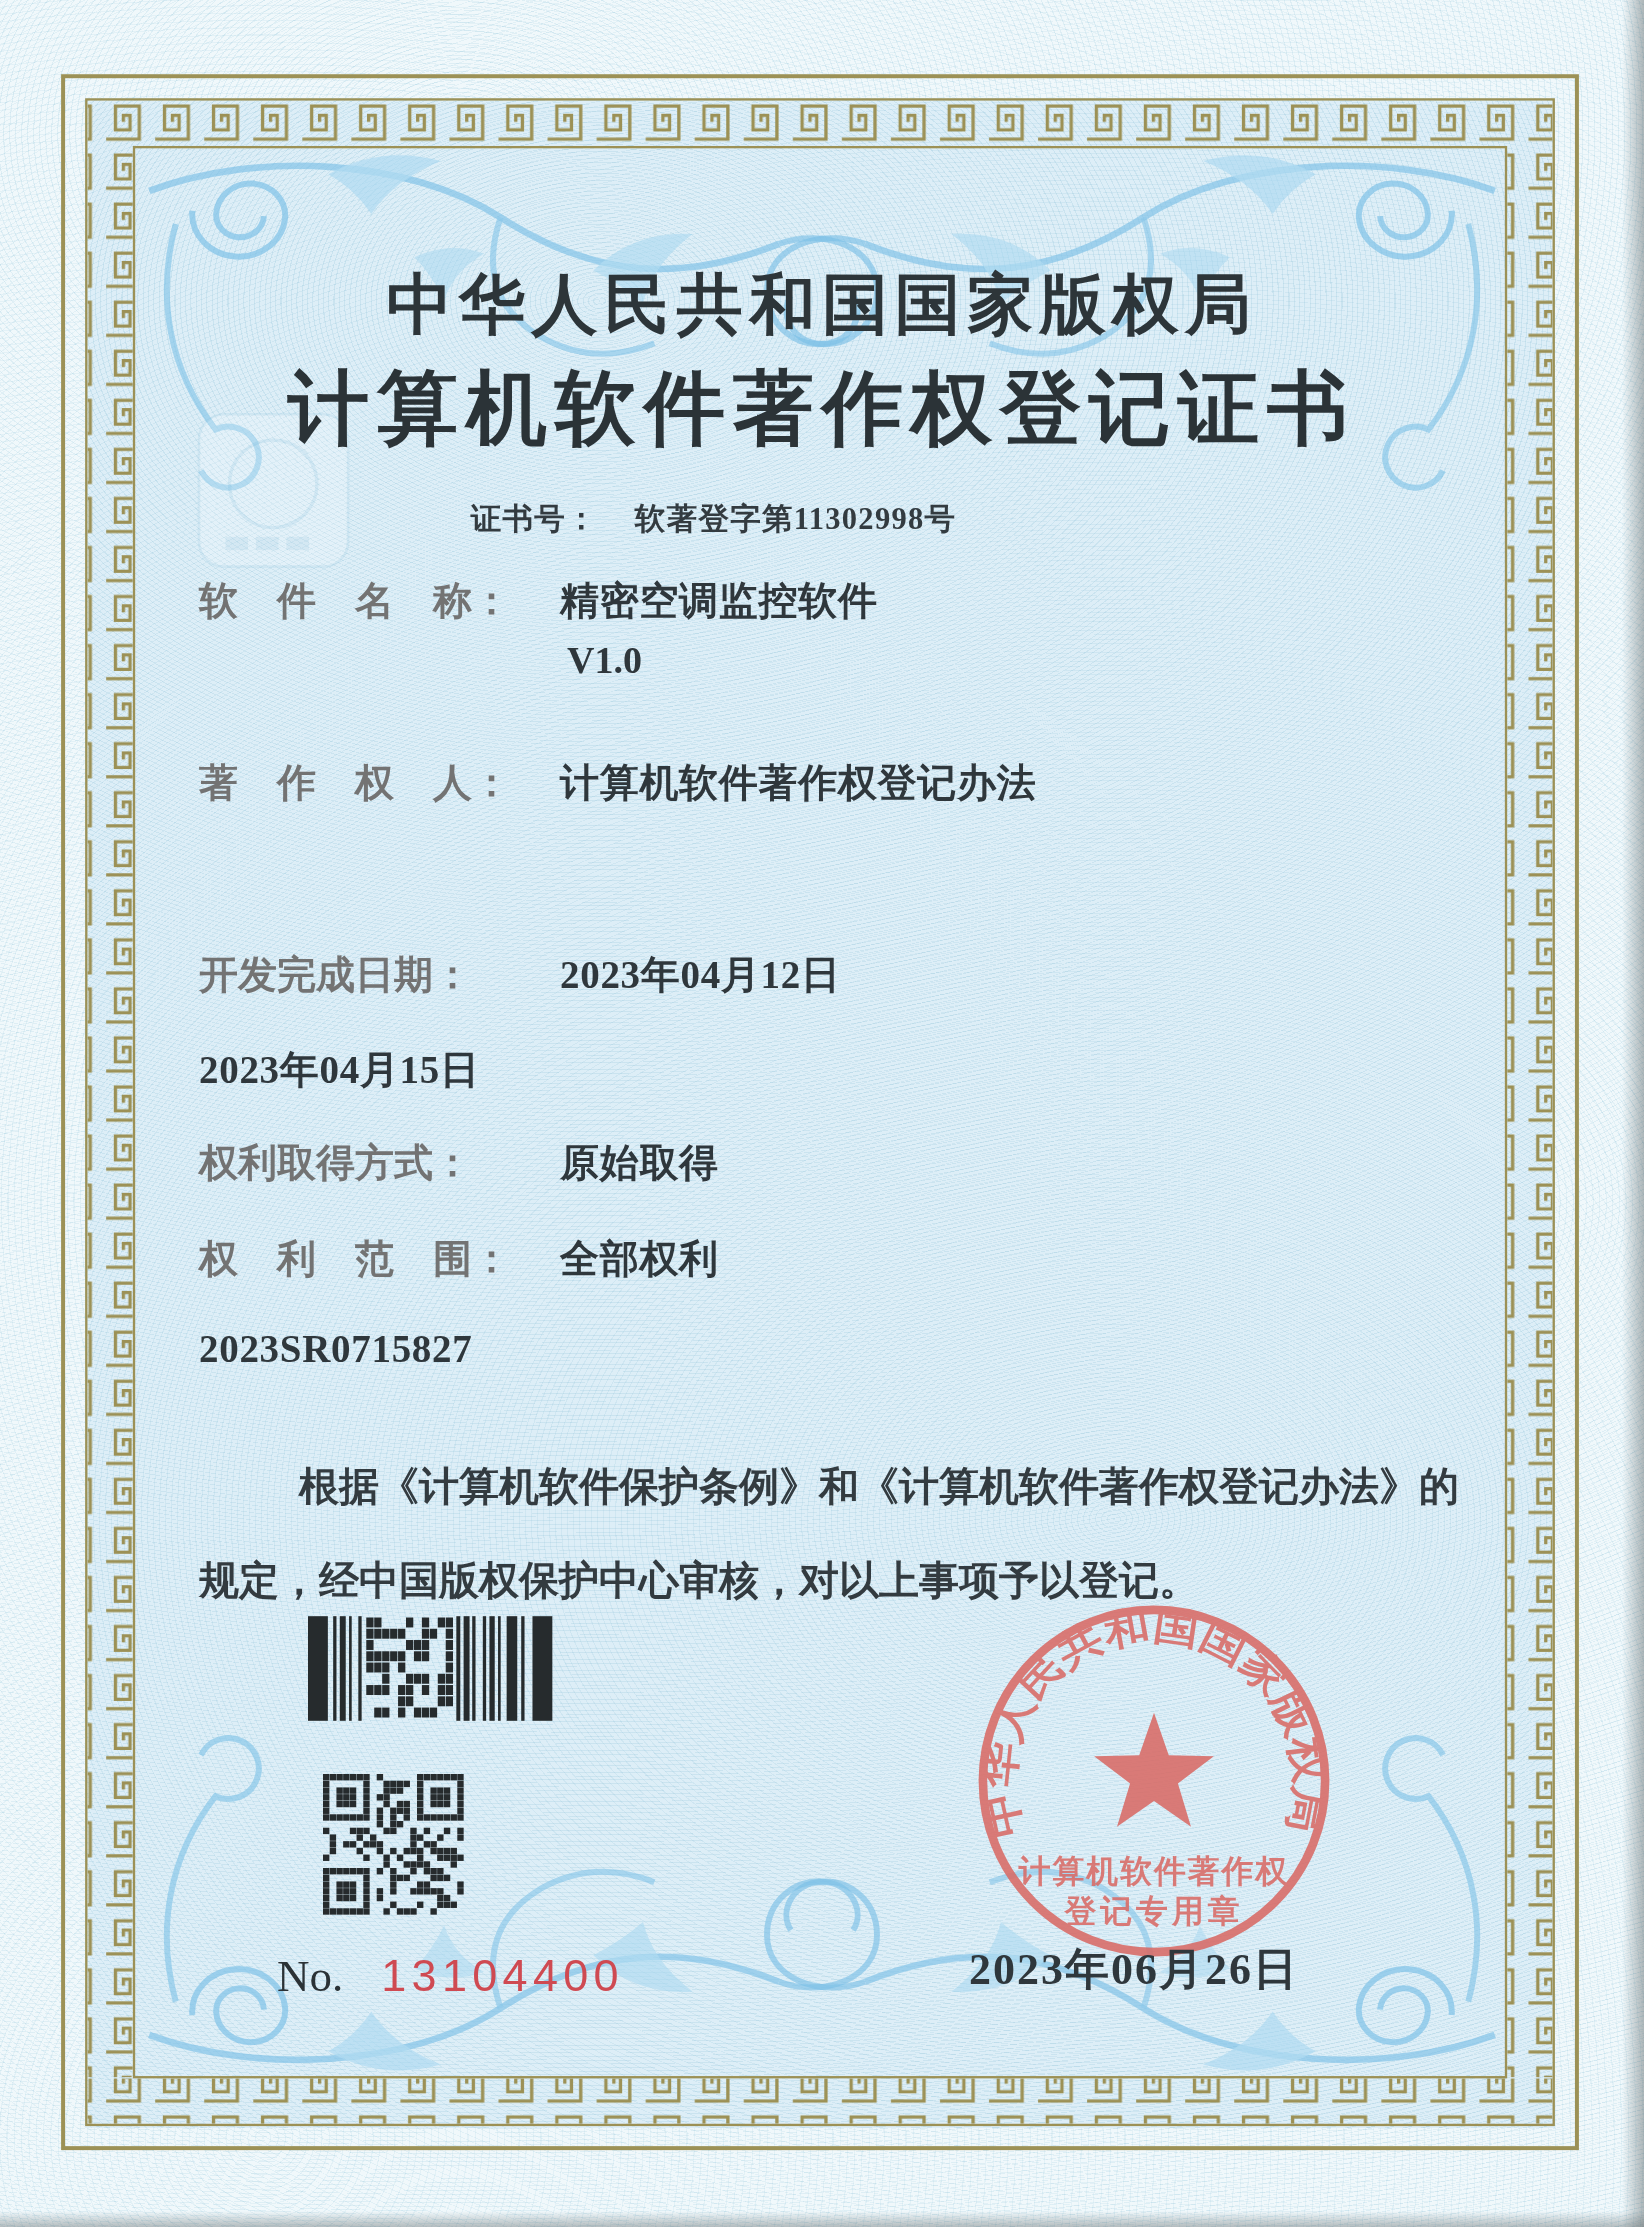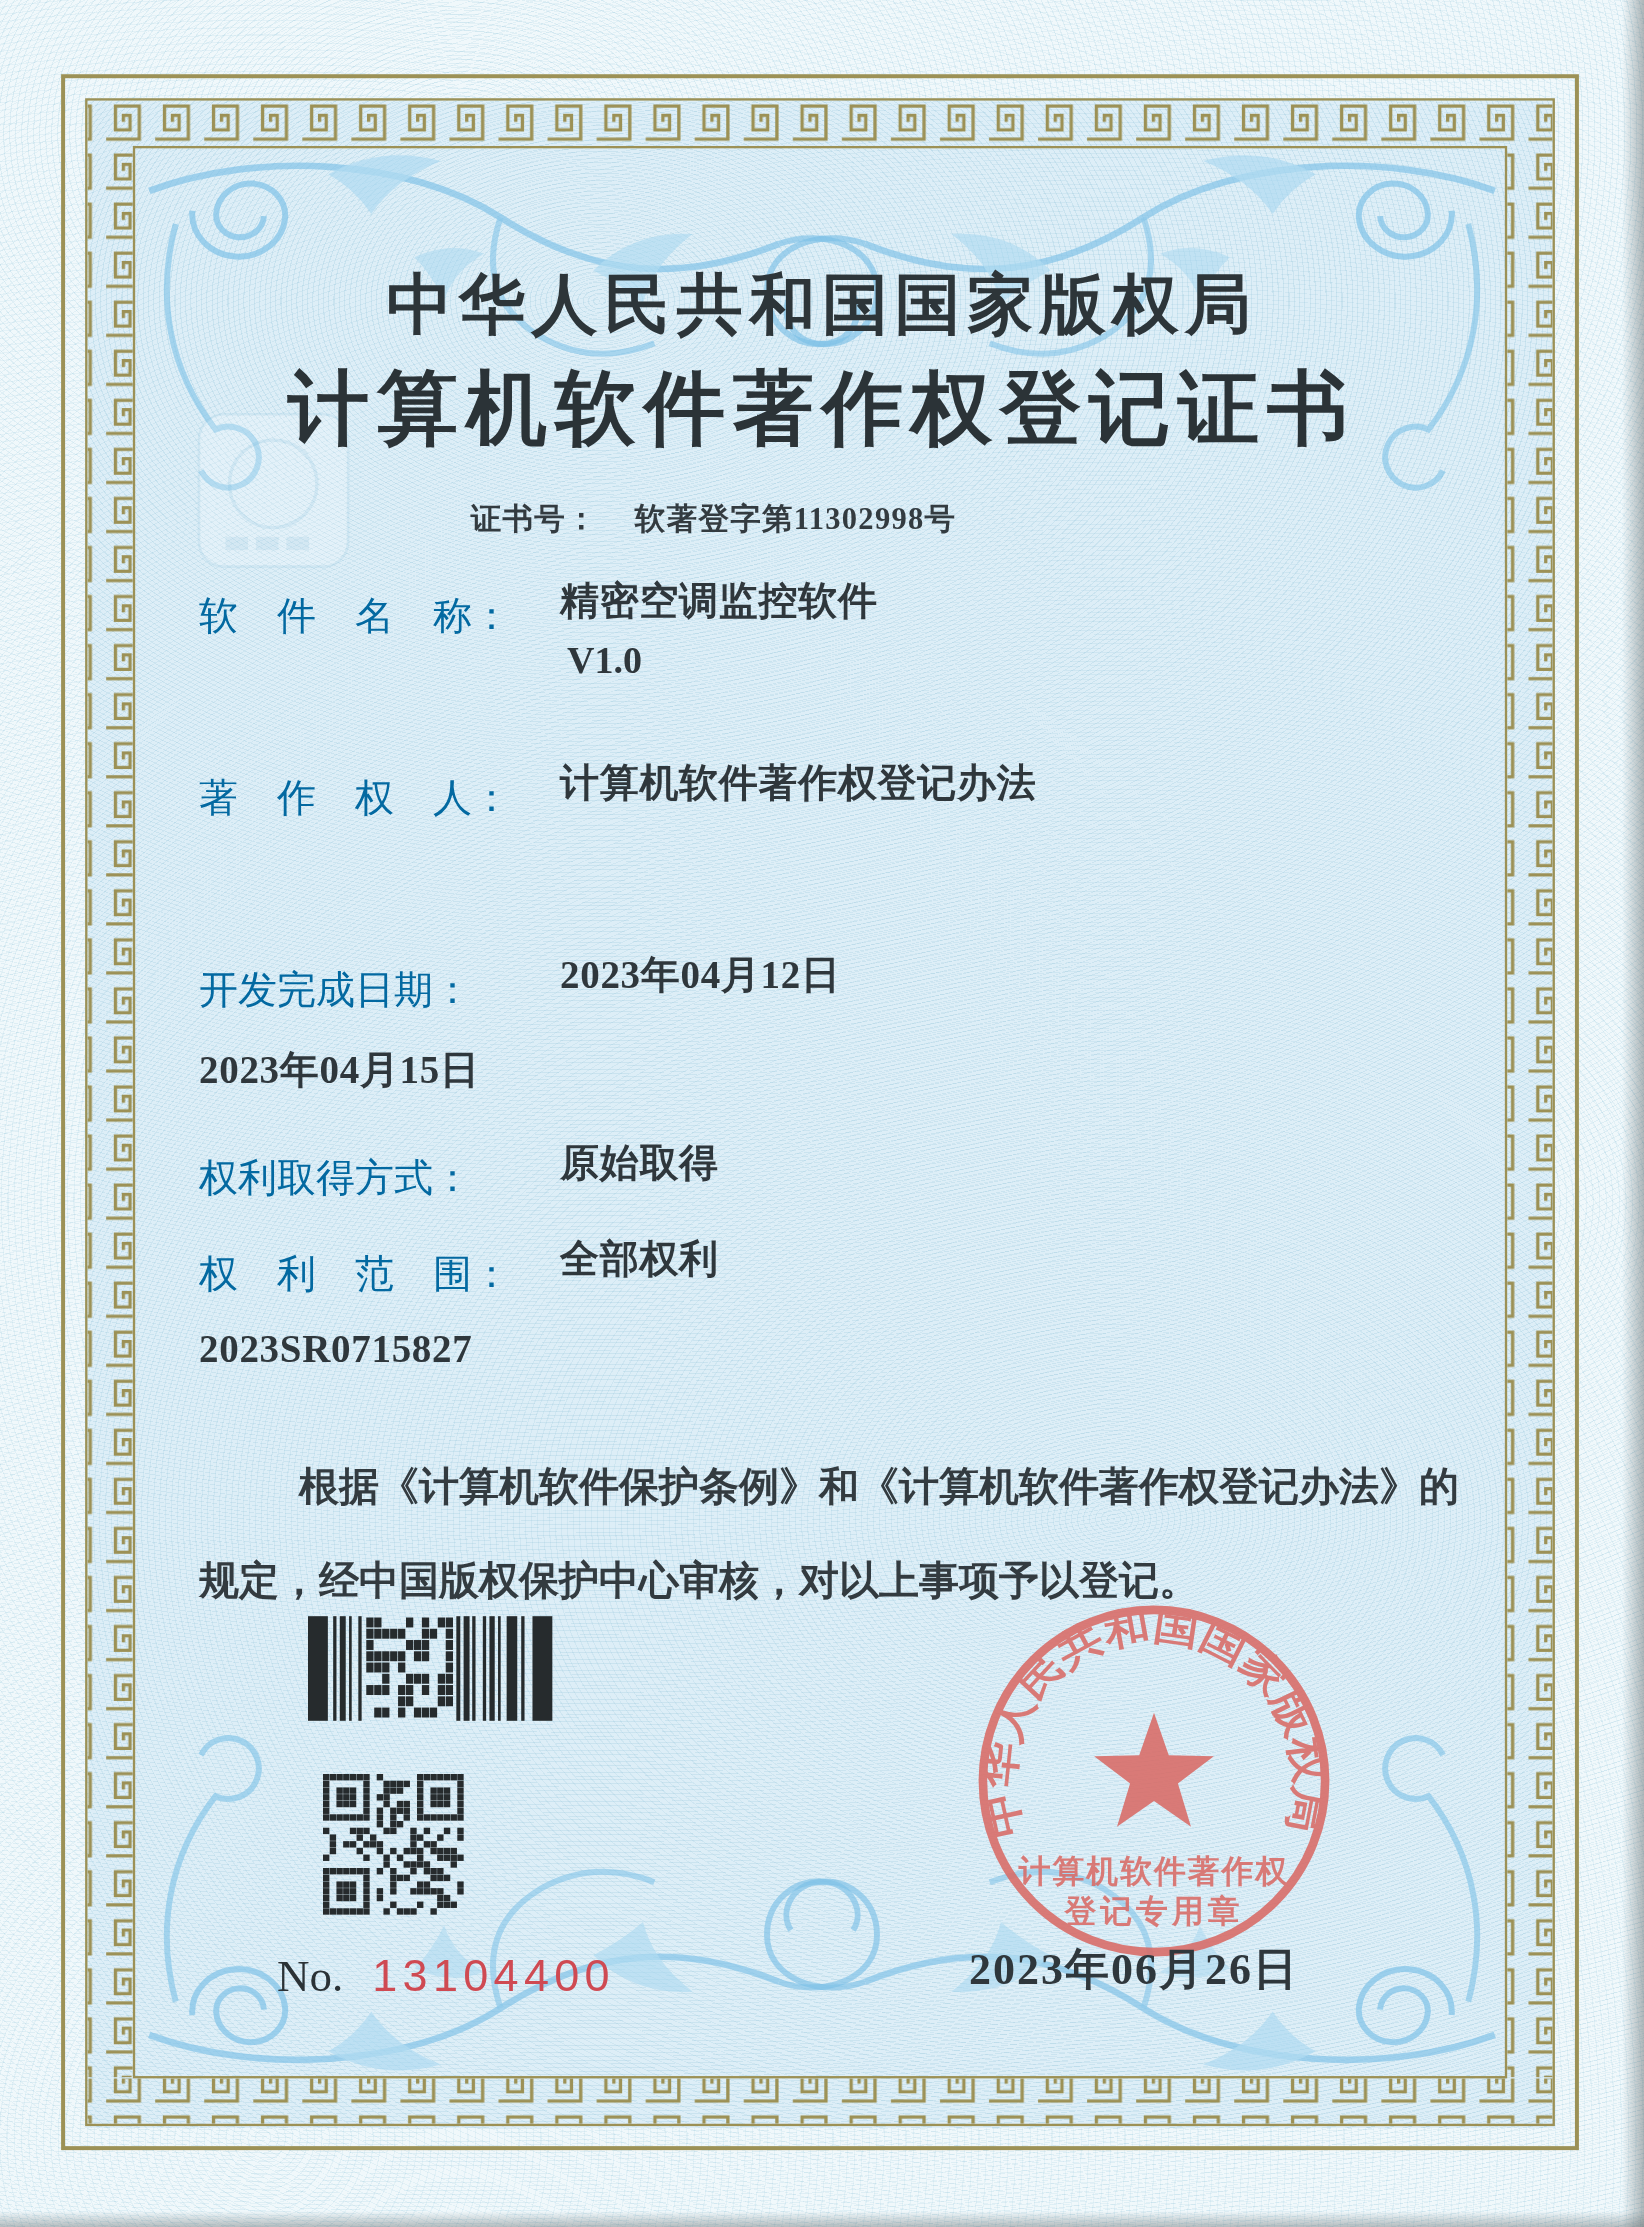--- a/index.html
+++ b/index.html
@@ -33,26 +33,26 @@
   .cert-title{
     position:absolute;left:0;top:355px;width:1644px;text-align:center;
     font-size:81px;font-weight:700;letter-spacing:8px;color:#2b3337;
   }
   .cert-no{
     position:absolute;top:499px;left:0;width:1427px;text-align:center;
     font-size:30.5px;font-weight:700;color:#333b40;letter-spacing:1.3px;
   }
   .cert-no .gap{display:inline-block;width:37px;}
   .row{position:absolute;left:199px;width:1313px;display:flex;align-items:flex-start;}
-  .row .label{width:361px;font-size:39px;font-weight:400;color:#0369a1;flex:0 0 auto;margin-top:15px;}
+  .row .label{width:361px;font-size:39px;font-weight:700;color:#737373;flex:0 0 auto;}
   .row .value{font-size:39px;font-weight:700;color:#2f373c;letter-spacing:0.7px;}
   .value2{position:absolute;left:567px;top:638px;font-size:38px;font-weight:700;color:#2f373c;}
   .statement{position:absolute;left:199px;width:1260px;font-size:40px;font-weight:700;color:#333b40;line-height:94px;}
   .statement .l1{text-indent:81px;text-align:right;}
-  .serial{position:absolute;left:277px;top:1950px;display:flex;gap:29px;align-items:baseline;}
+  .serial{position:absolute;left:277px;top:1950px;display:flex;gap:38px;align-items:baseline;}
   .serial .no-label{font-size:45px;color:#2b3236;font-weight:400;}
   .serial .no-value{font-size:45px;color:#cf4a52;letter-spacing:5.3px;font-family:"Liberation Sans","DejaVu Sans",sans-serif;}
   .issue-date{
     position:absolute;left:915px;top:1940px;width:438px;text-align:center;
     font-size:44px;font-weight:700;color:#2f373c;letter-spacing:2px;
   }
   
   .barcode{position:absolute;left:308px;top:1616px;}
   .qrcode{position:absolute;left:323px;top:1774px;}
   

